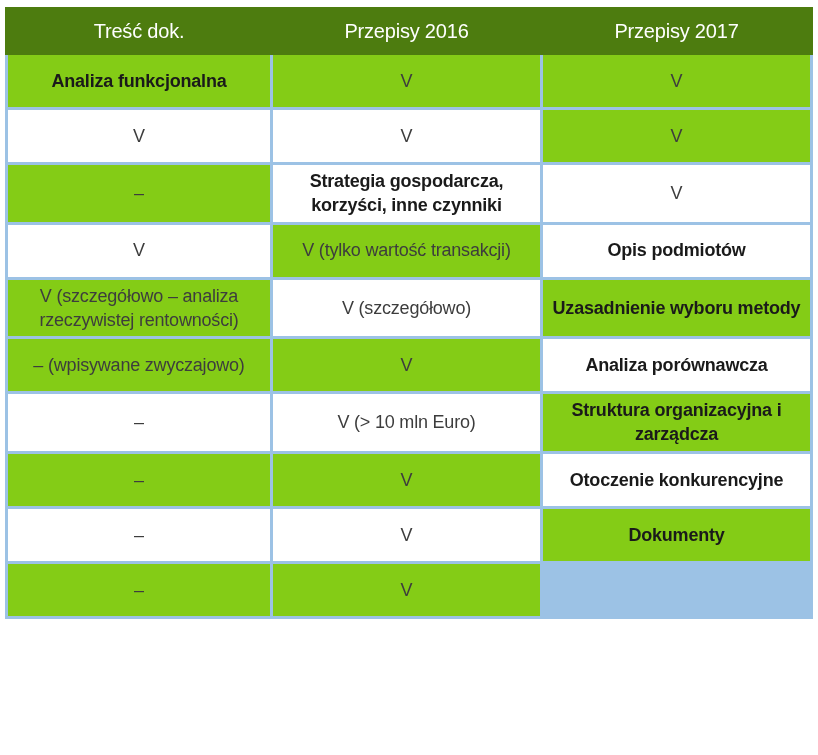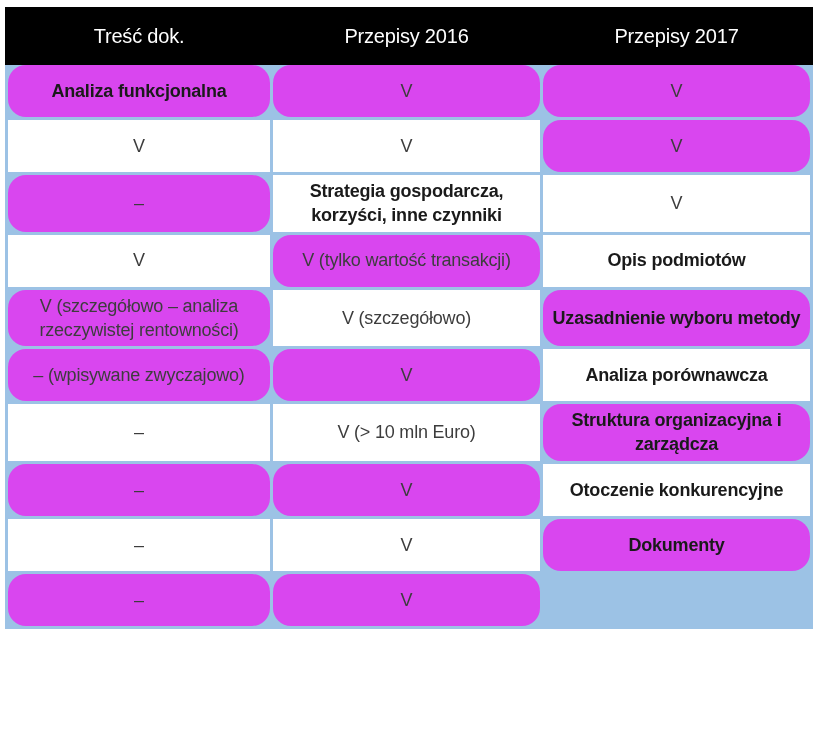--- a/index.html
+++ b/index.html
@@ -13,22 +13,22 @@
     position: absolute;
     top: 7px; left: 5px;
     width: 808px;
   }
   
   .header-row {
     display: grid;
     grid-template-columns: 262px 267px 267px;
     gap: 3px;
     padding: 0 3px;
-    background: #000000;
-    height: 58px;
+    background: #4d7c0f;
+    height: 48px;
   }
   .header-cell {
     display: flex;
     align-items: center;
     justify-content: center;
     color: #ffffff;
     font-size: 20px;
     letter-spacing: -0.2px;
     text-align: center;
   }
@@ -46,21 +46,21 @@
     justify-content: center;
     text-align: center;
     min-height: 52px;
     padding: 4px 8px;
     font-size: 18px;
     line-height: 1.35;
     letter-spacing: -0.2px;
     background: #ffffff;
     color: #3d3d3d;
   }
-  .cell.alt { background: #d946ef; border-radius: 18px; }
+  .cell.alt { background: #84cc16; }
   .cell.label {
     font-weight: 700;
     color: #1a1a1a;
   }
 </style>
 </head>
 <body>
 
 <div class="doc-table">
   <div class="header-row">

